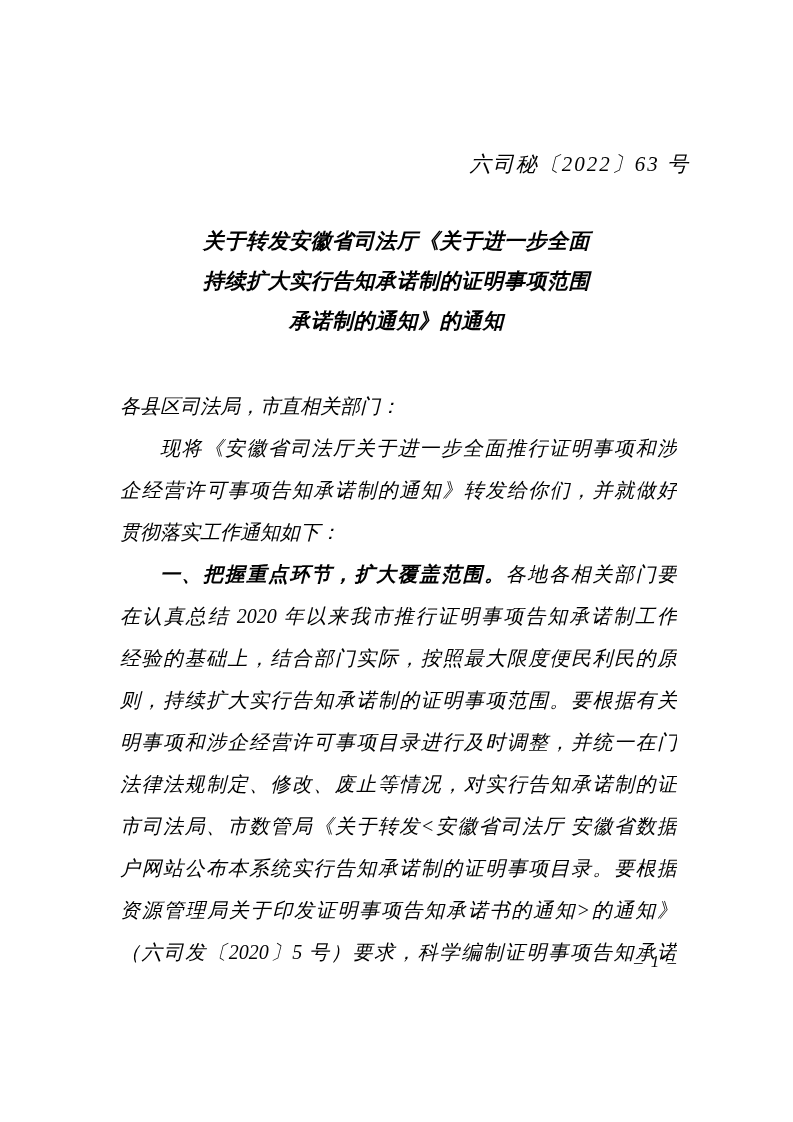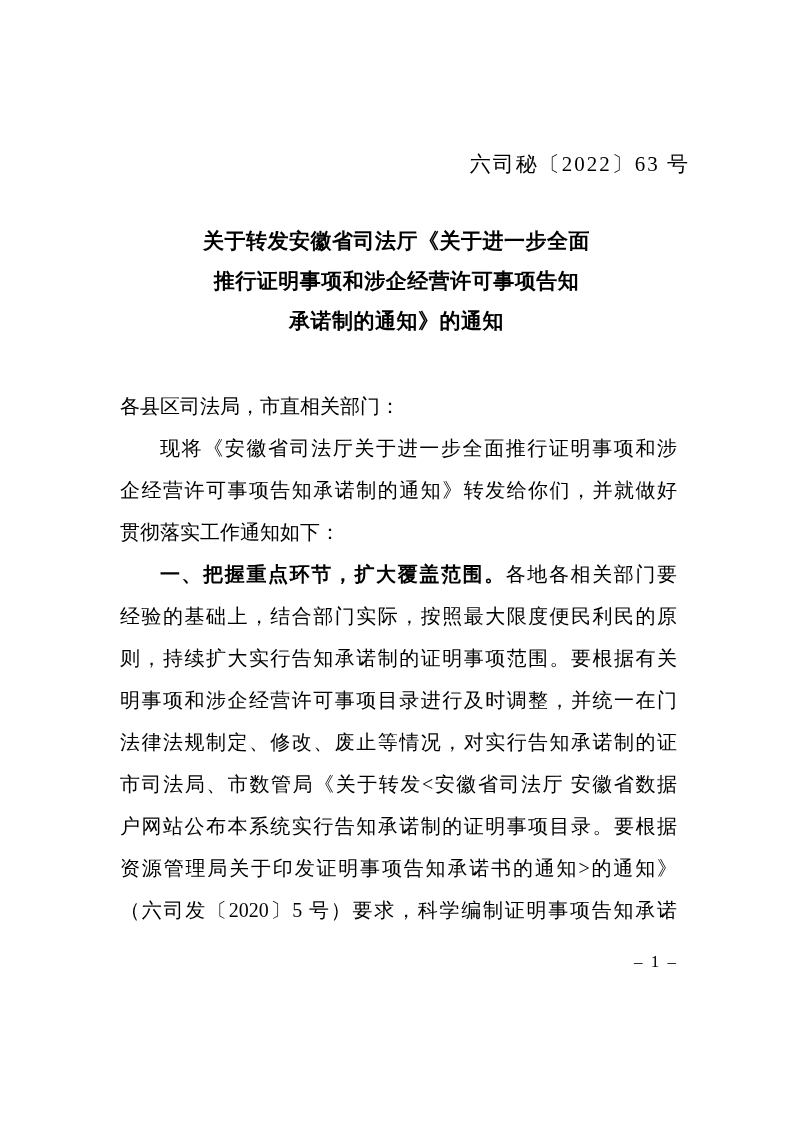--- a/index.html
+++ b/index.html
@@ -8,20 +8,21 @@
     background: #ffffff;
   }
   .page {
     position: relative;
     width: 793px;
     height: 1122px;
     background: #ffffff;
     color: #000000;
     font-family: "Liberation Serif", "DejaVu Serif", serif;
     overflow: hidden;
+    font-style: italic;
   }
   .doc-number {
     position: absolute;
     top: 150px;
     right: 103px;
     font-size: 21px;
     letter-spacing: 2px;
     white-space: pre;
   }
   .title {
@@ -76,30 +77,31 @@
 </style>
 </head>
 <body>
 
 <div class="page">
 
   <div class="doc-number">六司秘〔2022〕63 号</div>
 
   <h1 class="title">
     <span class="title-line">关于转发安徽省司法厅《关于进一步全面</span>
-    <span class="title-line">推行证明事项和涉企经营许可事项告知</span>
+    <span class="title-line">持续扩大实行告知承诺制的证明事项范围</span>
     <span class="title-line">承诺制的通知》的通知</span>
   </h1>
 
   <div class="body-text">
     <div class="line short">各县区司法局，市直相关部门：</div>
     <div class="line indent">现将《安徽省司法厅关于进一步全面推行证明事项和涉</div>
     <div class="line">企经营许可事项告知承诺制的通知》转发给你们，并就做好</div>
     <div class="line short">贯彻落实工作通知如下：</div>
     <div class="line indent"><span class="hei">一、把握重点环节，扩大覆盖范围。</span><span>各地各相关部门要</span></div>
+    <div class="line">在认真总结 2020 年以来我市推行证明事项告知承诺制工作</div>
     <div class="line">经验的基础上，结合部门实际，按照最大限度便民利民的原</div>
     <div class="line">则，持续扩大实行告知承诺制的证明事项范围。要根据有关</div>
     <div class="line">明事项和涉企经营许可事项目录进行及时调整，并统一在门</div>
     <div class="line">法律法规制定、修改、废止等情况，对实行告知承诺制的证</div>
     <div class="line">市司法局、市数管局《关于转发&lt;安徽省司法厅 安徽省数据</div>
     <div class="line">户网站公布本系统实行告知承诺制的证明事项目录。要根据</div>
     <div class="line">资源管理局关于印发证明事项告知承诺书的通知&gt;的通知》</div>
     <div class="line">（六司发〔2020〕5 号）要求，科学编制证明事项告知承诺</div>
   </div>
 

